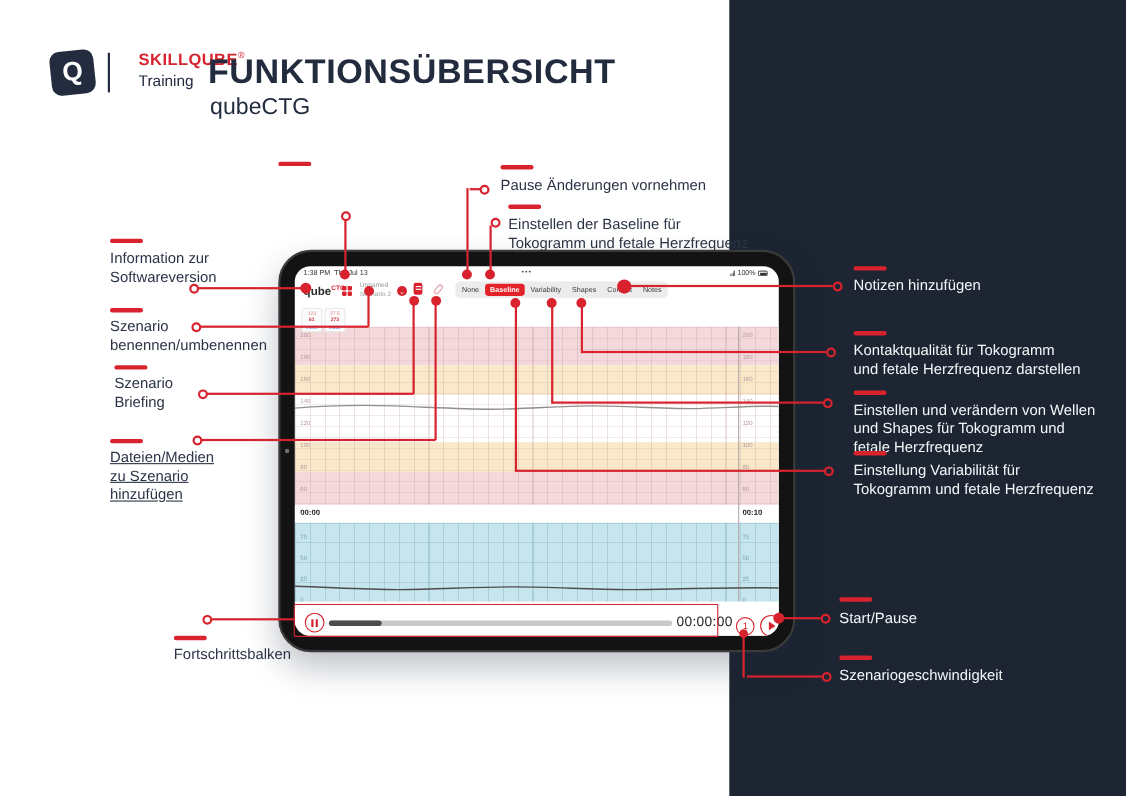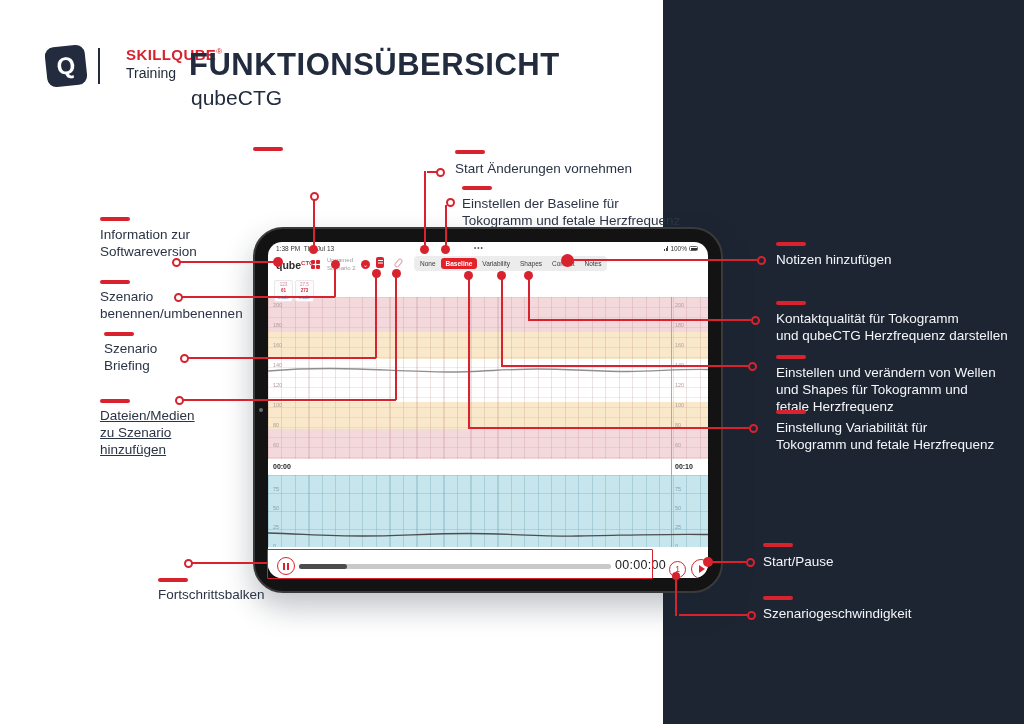--- a/index.html
+++ b/index.html
@@ -218,21 +218,21 @@
         <div class="toco-lab" style="left: 407px; top: 301px;">0</div>
       </div>
   </div>
 
   <div id="annot">
       <div class="co-dash" style="left: 253px; top: 147px;"></div>
       <div class="co-seg" style="left: 313px; top: 200px; width: 2px; height: 49px;"></div>
       <div class="co-dot" style="left: 308.5px; top: 244.5px; height: 9px; width: 9px;"></div>
       <div class="co-circ" style="left: 309.5px; top: 191.5px;"></div>
       <div class="co-dash" style="left: 455px; top: 150px;"></div>
-      <div class="co-label" style="left: 455px; top: 160px;">Start Änderungen vornehmen</div>
+      <div class="co-label" style="left: 455px; top: 160px;">Pause Änderungen vornehmen</div>
       <div class="co-seg" style="left: 427px; top: 171px; width: 12px; height: 2px;"></div>
       <div class="co-seg" style="left: 424px; top: 171px; width: 2px; height: 79px;"></div>
       <div class="co-dot" style="left: 419.5px; top: 244.5px; height: 9px; width: 9px;"></div>
       <div class="co-circ" style="left: 435.5px; top: 167.5px;"></div>
       <div class="co-dash" style="left: 462px; top: 186px;"></div>
       <div class="co-label" style="left: 462px; top: 195px;">Einstellen der Baseline für
 Tokogramm und fetale Herzfrequenz</div>
       <div class="co-seg" style="left: 445px; top: 205px; width: 2px; height: 45px;"></div>
       <div class="co-dot" style="left: 440.5px; top: 244.5px; height: 9px; width: 9px;"></div>
       <div class="co-circ" style="left: 445.5px; top: 197.5px;"></div>
@@ -269,21 +269,21 @@
       <div class="co-seg" style="left: 192px; top: 562px; width: 76px; height: 2px;"></div>
       <div class="co-circ" style="left: 183.5px; top: 558.5px;"></div>
       <div class="co-rect" style="left: 267px; top: 549px; width: 386px; height: 30px;"></div>
       <div class="co-dash" style="left: 776px; top: 242px;"></div>
       <div class="co-label white" style="left: 776px; top: 251px;">Notizen hinzufügen</div>
       <div class="co-seg" style="left: 571px; top: 259px; width: 186px; height: 2px;"></div>
       <div class="co-dot" style="left: 560.5px; top: 253.5px; height: 13px; width: 13px;"></div>
       <div class="co-circ dark" style="left: 756.5px; top: 255.5px;"></div>
       <div class="co-dash" style="left: 776px; top: 301px;"></div>
       <div class="co-label white" style="left: 776px; top: 310px;">Kontaktqualität für Tokogramm
-und qubeCTG Herzfrequenz darstellen</div>
+und fetale Herzfrequenz darstellen</div>
       <div class="co-seg" style="left: 529px; top: 319px; width: 222px; height: 2px;"></div>
       <div class="co-seg" style="left: 528px; top: 276px; width: 2px; height: 45px;"></div>
       <div class="co-dot" style="left: 523.5px; top: 270.5px; height: 9px; width: 9px;"></div>
       <div class="co-circ dark" style="left: 750.5px; top: 315.5px;"></div>
       <div class="co-dash" style="left: 776px; top: 355px;"></div>
       <div class="co-label white" style="left: 776px; top: 364px;">Einstellen und verändern von Wellen
 und Shapes für Tokogramm und
 fetale Herzfrequenz</div>
       <div class="co-seg" style="left: 502px; top: 365px; width: 246px; height: 2px;"></div>
       <div class="co-seg" style="left: 501px; top: 276px; width: 2px; height: 91px;"></div>

